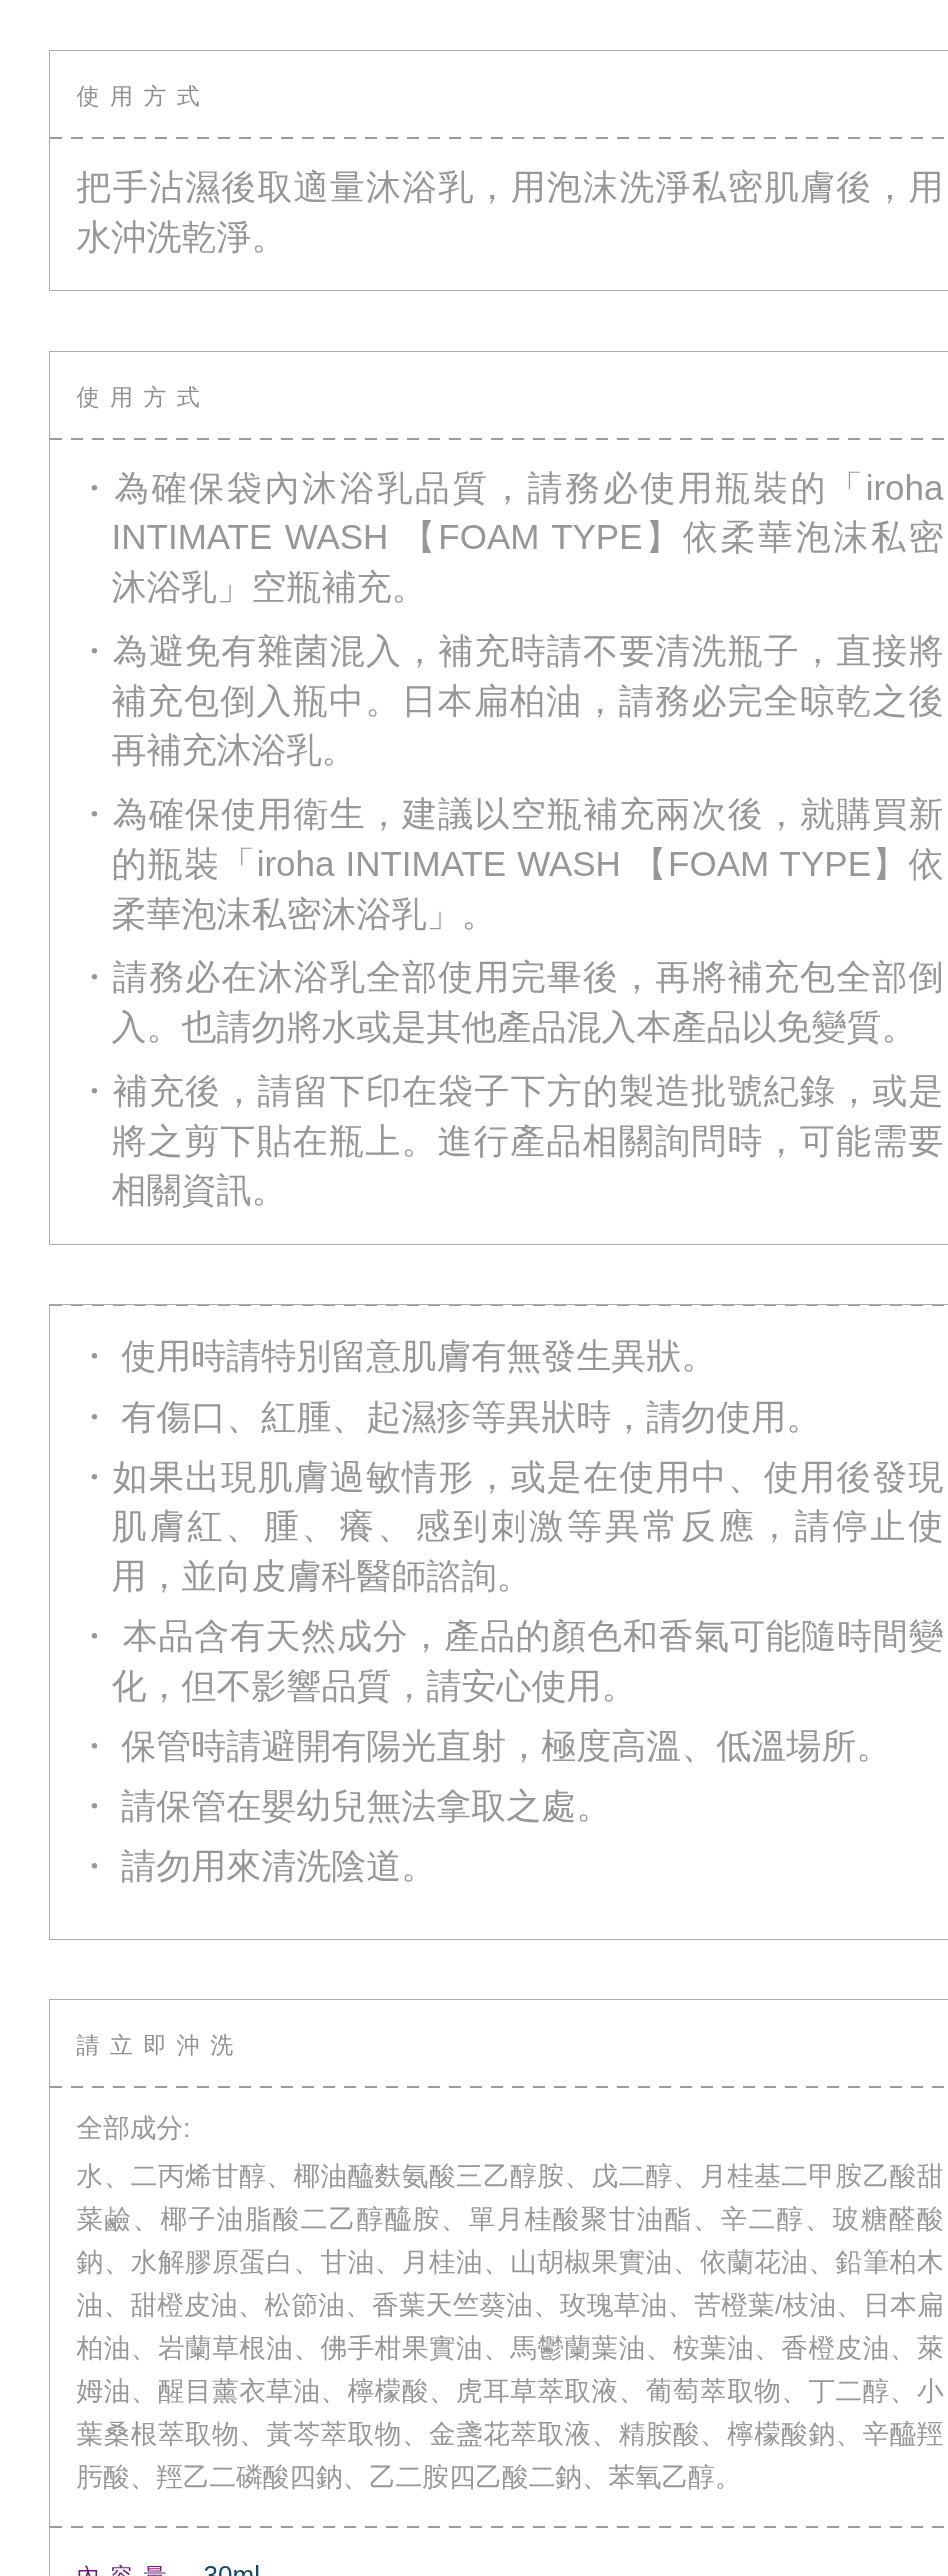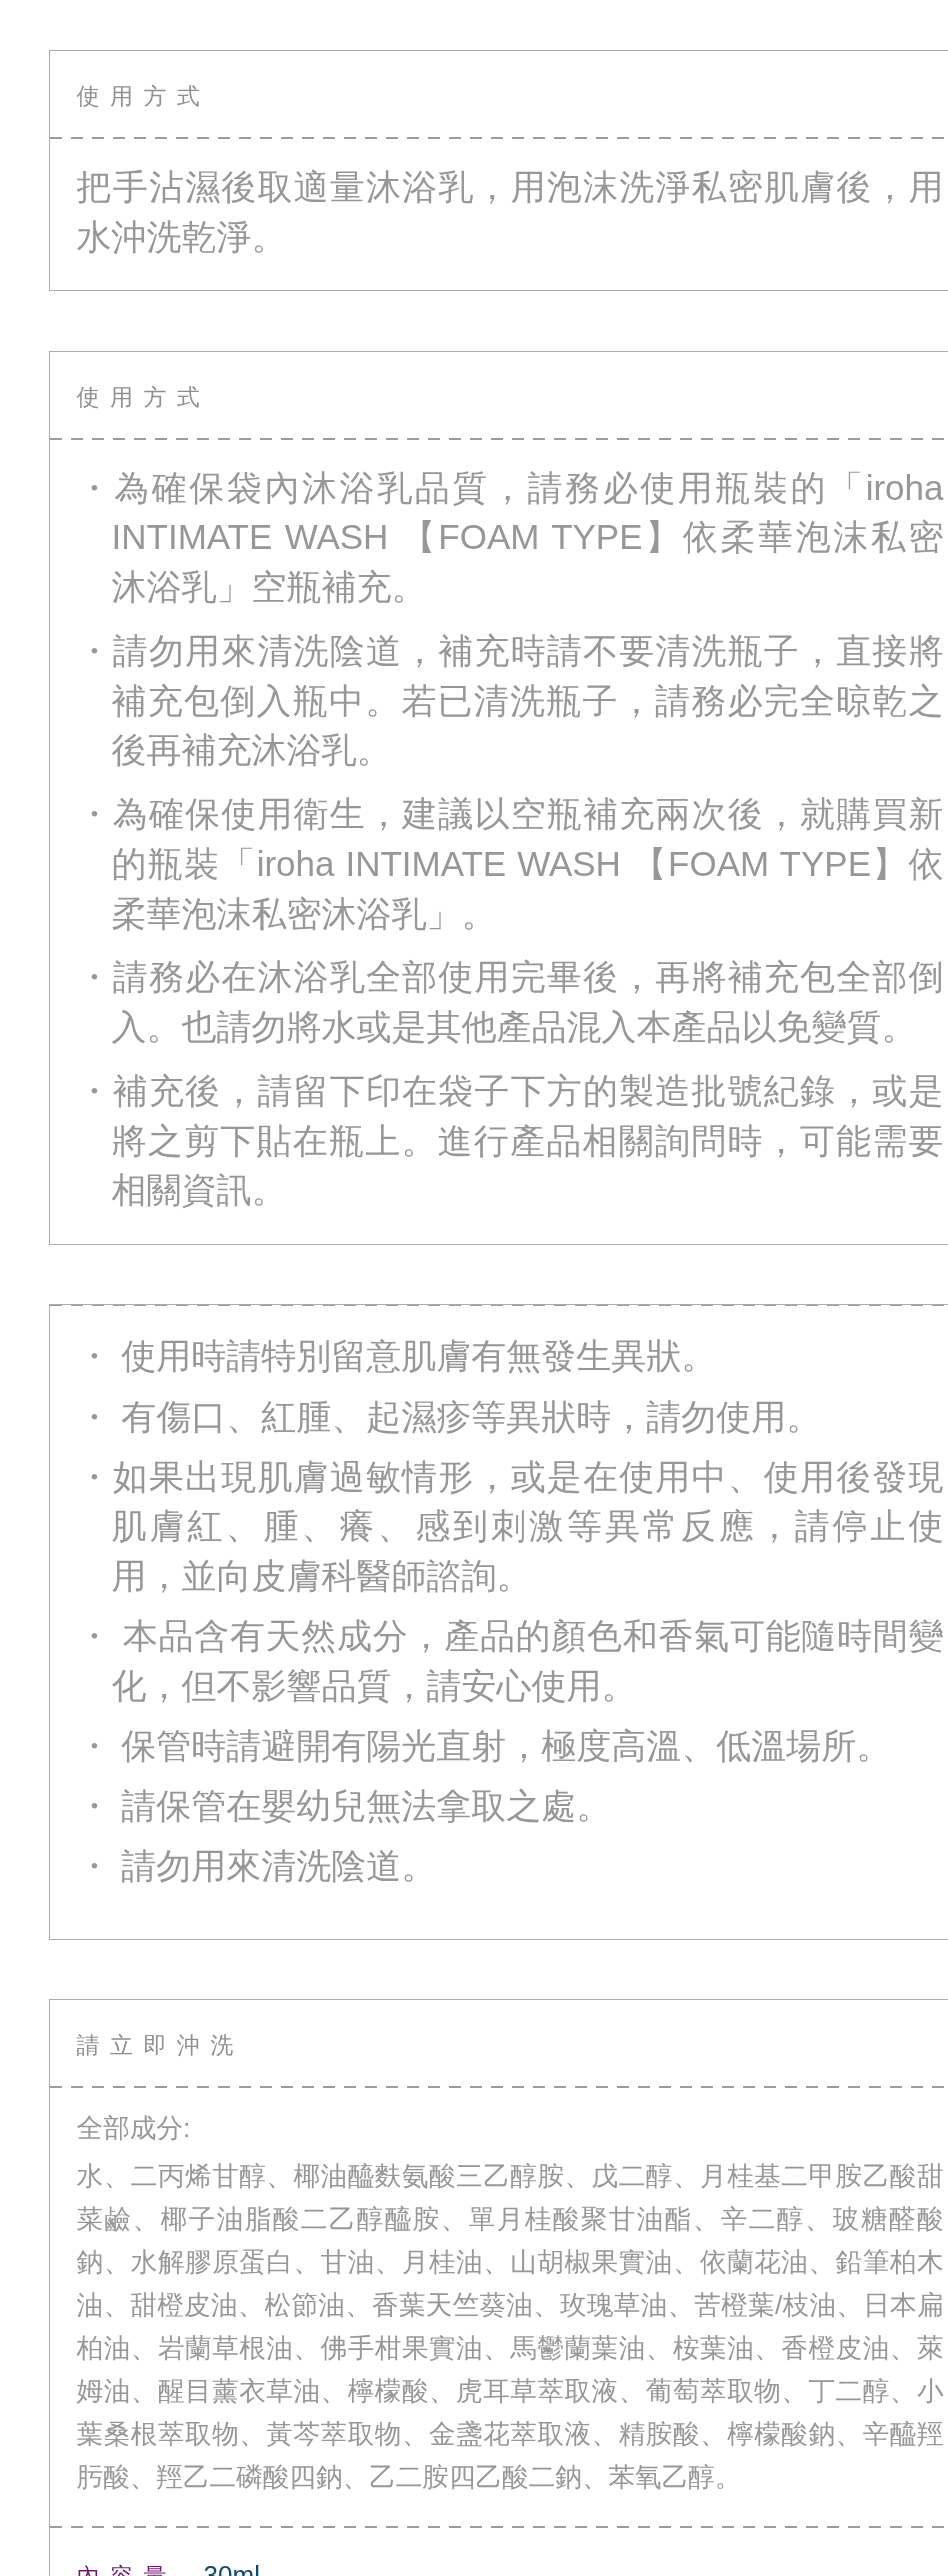--- a/index.html
+++ b/index.html
@@ -110,21 +110,21 @@
       <p class="para">把手沾濕後取適量沐浴乳，用泡沫洗淨私密肌膚後，用水沖洗乾淨。</p>
     </div>
   </section>
 
   <section class="box box-2">
     <h2 class="box-title">使用方式</h2>
     <div class="dashed"></div>
     <div class="box-body">
       <ul class="bullets">
         <li>・為確保袋內沐浴乳品質，請務必使用瓶裝的「iroha　INTIMATE WASH 【FOAM TYPE】依柔華泡沫私密沐浴乳」空瓶補充。</li>
-        <li>・請勿用來清洗陰道，補充時請不要清洗瓶子，直接將補充包倒入瓶中。若已清洗瓶子，請務必完全晾乾之後再補充沐浴乳。</li>
+        <li>・為避免有雜菌混入，補充時請不要清洗瓶子，直接將補充包倒入瓶中。日本扁柏油，請務必完全晾乾之後再補充沐浴乳。</li>
         <li>・為確保使用衛生，建議以空瓶補充兩次後，就購買新的瓶裝「iroha INTIMATE WASH 【FOAM TYPE】依柔華泡沫私密沐浴乳」。</li>
         <li>・請務必在沐浴乳全部使用完畢後，再將補充包全部倒入。也請勿將水或是其他產品混入本產品以免變質。</li>
         <li>・補充後，請留下印在袋子下方的製造批號紀錄，或是將之剪下貼在瓶上。進行產品相關詢問時，可能需要相關資訊。</li>
       </ul>
     </div>
   </section>
 
   <section class="box box-3">
     <div class="dashed"></div>
     <div class="box-body">

